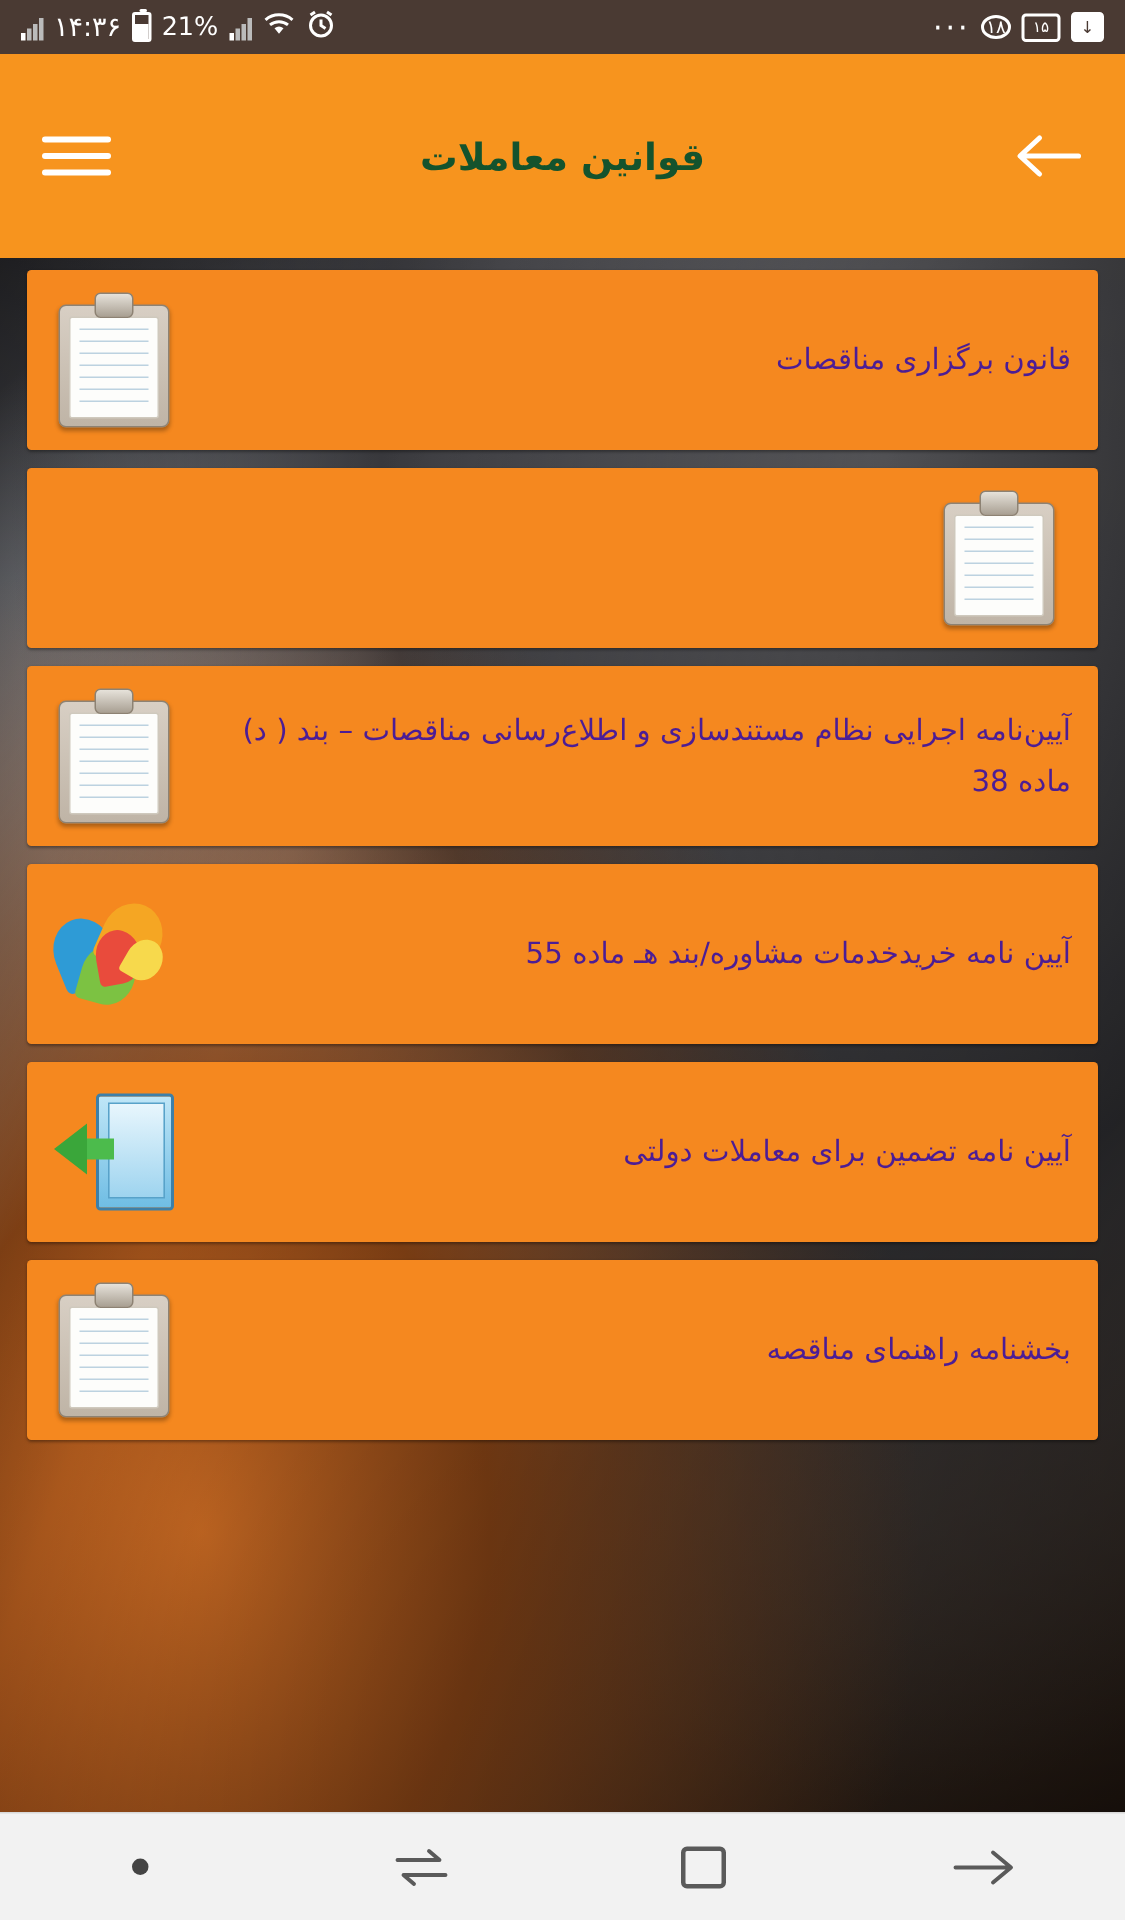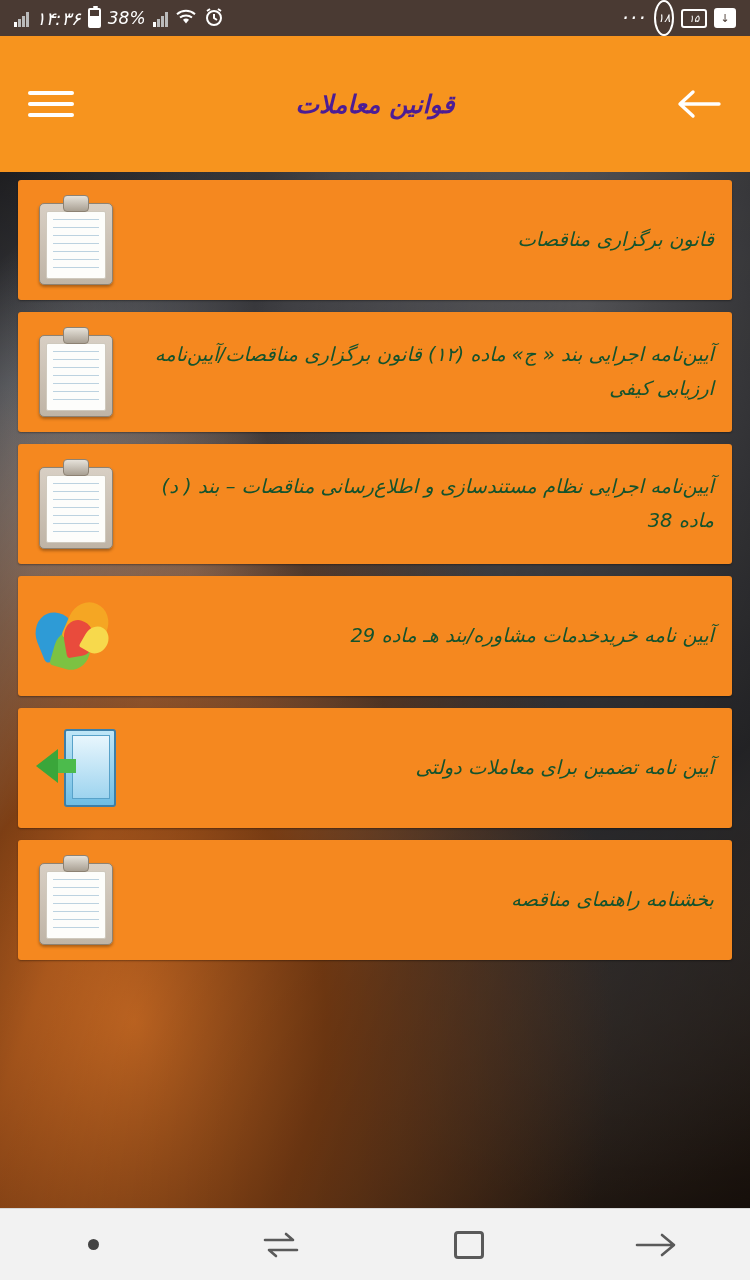--- a/index.html
+++ b/index.html
@@ -8,21 +8,20 @@
     font-family: "DejaVu Sans", "Liberation Sans", sans-serif;
     background: #1a1a1a;
     overflow: hidden;
   }
   #app {
     position: relative;
     width: 750px; height: 1280px;
     background: #2b2b2b;
     display: flex;
     flex-direction: column;
-    font-style: italic;
   }
 
   
   .statusbar {
     height: 36px;
     background: #4a3a33;
     display: flex;
     align-items: center;
     justify-content: space-between;
     padding: 0 14px;
@@ -48,21 +47,21 @@
   .signal-ico {
     display: inline-flex; align-items: flex-end; gap: 1px; height: 17px;
   }
   .signal-ico i { width: 3px; background: #fff; display: block; }
   .signal-ico i:nth-child(1) { height: 5px; }
   .signal-ico i:nth-child(2) { height: 8px; background: #bbb; }
   .signal-ico i:nth-child(3) { height: 11px; background: #bbb; }
   .signal-ico i:nth-child(4) { height: 15px; background: #bbb; }
   .dots { letter-spacing: 2px; font-size: 20px; }
   .circle-ico {
-    width: 20px; height: 36px; border: 2px solid #fff; border-radius: 50%;
+    width: 20px; height: 16px; border: 2px solid #fff; border-radius: 50%;
     font-size: 12px; display: flex; align-items: center; justify-content: center;
   }
   .box-ico {
     width: 22px; height: 20px; border: 2px solid #fff; border-radius: 3px;
     font-size: 11px; display: flex; align-items: center; justify-content: center;
   }
   .box-ico.filled { background: #fff; color: #4a3a33; }
   .cam-ico {
     width: 26px; height: 19px; border: 2px solid #fff; border-radius: 3px;
     position: relative; font-size: 10px;
@@ -73,21 +72,21 @@
   .appbar {
     flex: 0 0 136px;
     background: #f7941e;
     display: flex; align-items: center;
     padding: 0 28px;
     position: relative;
   }
   .appbar-title {
     flex: 1;
     text-align: center;
-    color: #4c1d95;
+    color: #14532d;
     font-size: 25px;
     font-weight: bold;
     letter-spacing: .3px;
   }
   .back-arrow {
     width: 46px; height: 46px;
     display: flex; align-items: center; justify-content: center;
     color: #fff;
   }
   .back-arrow svg { display: block; }
@@ -134,21 +133,21 @@
     border-radius: 3px;
     min-height: 120px;
     display: flex;
     align-items: center;
     padding: 10px 18px 10px 10px;
     gap: 10px;
     box-shadow: 0 1px 2px rgba(0,0,0,.35);
   }
   .card-text {
     flex: 1;
-    color: #14532d;
+    color: #4c1d95;
     font-size: 19.5px;
     line-height: 1.75;
     text-align: right;
     padding-left: 6px;
   }
   .card-icon {
     flex: 0 0 96px;
     height: 96px;
     display: flex; align-items: center; justify-content: center;
   }
@@ -247,21 +246,21 @@
   <div class="statusbar">
     <div class="sb-left">
       <span class="ico signal-ico">
           <i></i>
           <i></i>
           <i></i>
           <i></i>
         </span>
       <span class="sb-time">۱۴:۳۶</span>
       <span class="battery-ico"></span>
-      <span class="pct">38%</span>
+      <span class="pct">21%</span>
       <span class="ico signal-ico">
           <i></i>
           <i></i>
           <i></i>
           <i></i>
         </span>
       <span class="ico">
         <svg width="22" height="18" viewBox="0 0 22 18">
             <path d="M11 15.5l3-3.7a4.8 4.8 0 0 0-6 0z" fill="#fff"></path>
             <path d="M2 6.2A13.8 13.8 0 0 1 20 6.2" stroke="#fff" stroke-width="2" fill="none"></path>
@@ -315,21 +314,20 @@
                 <i></i>
                 <i></i>
                 <i></i>
               </div>
               <div class="clip"></div>
             </div>
         </div>
       </div>
 
       <div class="card">
-        <div class="card-text">آیین‌نامه اجرایی بند « ج» ماده (۱۲) قانون برگزاری مناقصات/آیین‌نامه ارزیابی کیفی</div>
         <div class="card-icon">
           <div class="clipboard">
               <div class="board"></div>
               <div class="paper">
                 <i></i>
                 <i></i>
                 <i></i>
                 <i></i>
                 <i></i>
                 <i></i>
@@ -354,21 +352,21 @@
                 <i></i>
                 <i></i>
               </div>
               <div class="clip"></div>
             </div>
         </div>
       </div>
 
 
       <div class="card">
-        <div class="card-text">آیین نامه خریدخدمات مشاوره/بند هـ ماده 29</div>
+        <div class="card-text">آیین نامه خریدخدمات مشاوره/بند هـ ماده 55</div>
         <div class="card-icon">
           <div class="butterfly">
               <span class="bf1"></span>
               <span class="bf2"></span>
               <span class="bf3"></span>
               <span class="bf4"></span>
               <span class="bf5"></span>
             </div>
         </div>
       </div>

